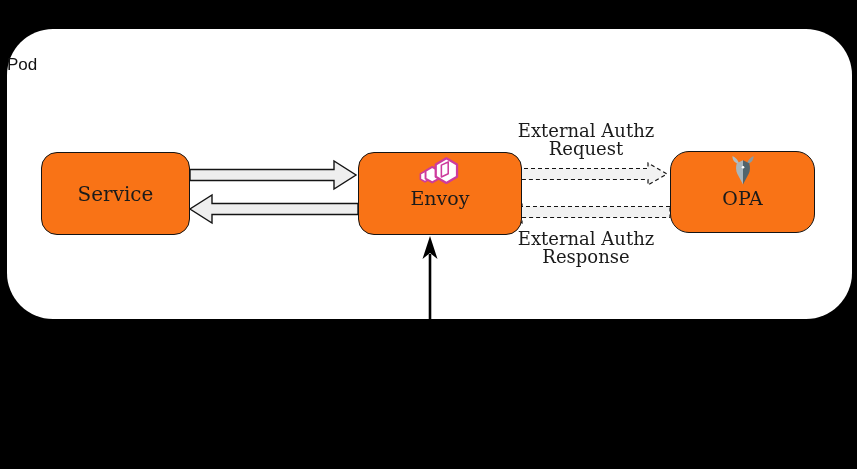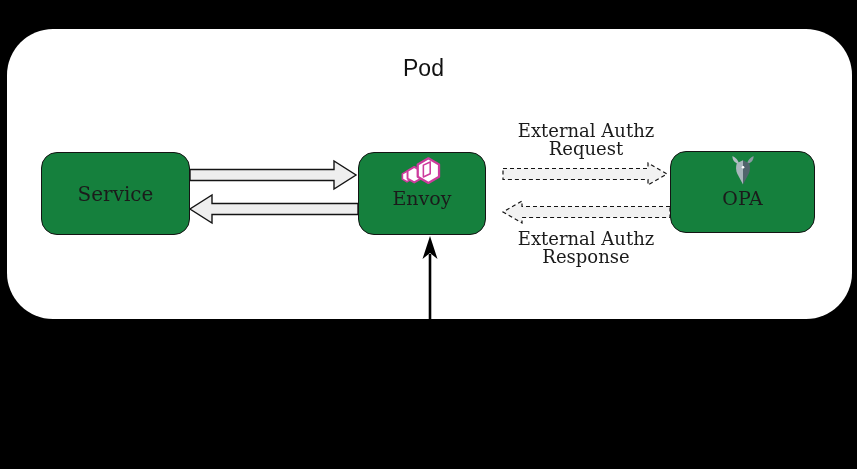--- a/index.html
+++ b/index.html
@@ -12,47 +12,46 @@
   .pod-container {
     position: absolute;
     left: 7px; top: 29px;
     width: 845px; height: 290px;
     background: #ffffff;
     border-radius: 46px;
   }
   .pod-label {
     position: absolute;
     left: 0; right: 12px; top: 26px;
-    text-align: center;
     font-family: "Liberation Sans", sans-serif;
-    font-size: 23px;
+    font-size: 17px;
     color: #111111;
   }
   .node {
     position: absolute;
-    background: #15803d;
+    background: #f97316;
     border: 1.5px solid #141414;
     border-radius: 16px;
     display: flex;
     flex-direction: column;
     align-items: center;
     color: #1b1b1b;
     z-index: 2;
   }
   .node-service {
     left: 41px; top: 152px; width: 149px; height: 83px;
     justify-content: center;
   }
   .node-envoy {
-    left: 358px; top: 152px; width: 128px; height: 83px;
+    left: 358px; top: 152px; width: 164px; height: 83px;
     justify-content: flex-start; padding-top: 3px;
   }
   .node-opa {
     left: 670px; top: 151px; width: 145px; height: 82px;
-    justify-content: flex-start; padding-top: 3px;
+    justify-content: flex-start; padding-top: 3px; border-radius: 19px;
   }
   .node-label { font-size: 19px; line-height: 1.2; }
   .node-service .node-label { font-size: 20px; }
   .logo { display: block; }
   .edge-label {
     position: absolute;
     width: 180px;
     left: 496px;
     text-align: center;
     font-size: 18px;

